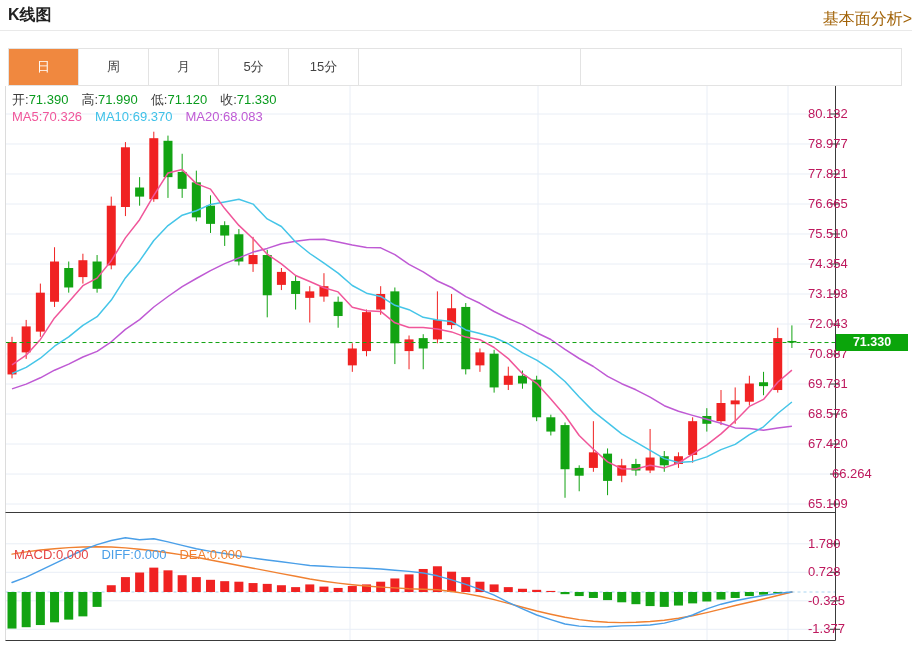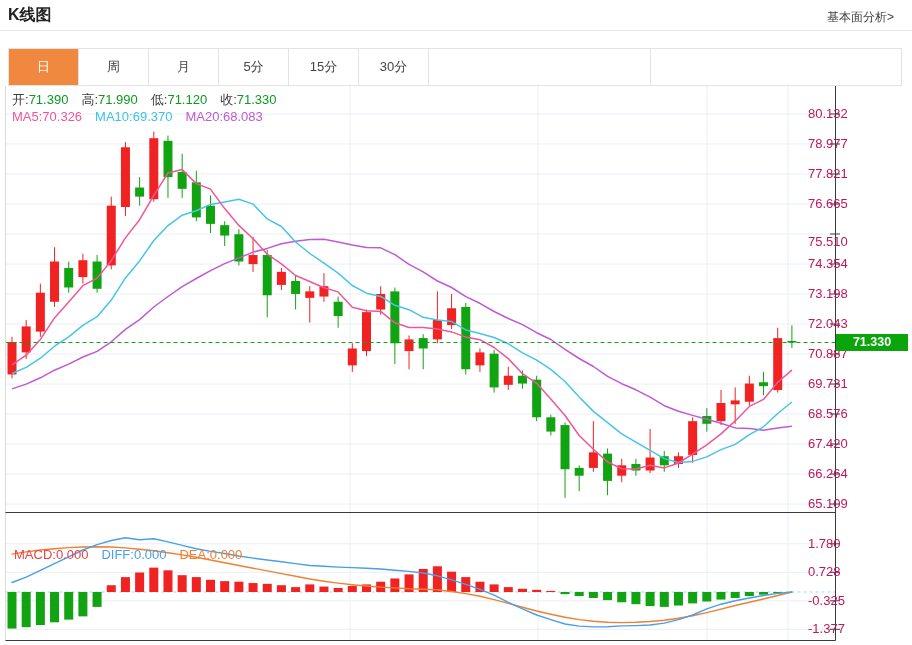--- a/index.html
+++ b/index.html
@@ -1,19 +1,19 @@
 <!DOCTYPE html>
 <html><head>
 <meta charset="utf-8">
 <style>
   html,body{margin:0;padding:0;background:#fff;}
   body{font-family:"Liberation Sans",sans-serif;}
   .page{position:relative;width:912px;height:645px;background:#fff;overflow:hidden;}
   .page-title{position:absolute;left:8px;top:5px;font-size:16px;font-weight:bold;color:#222;}
-  .top-link{position:absolute;right:18px;top:9px;font-size:12px;color:#404040;cursor:pointer;text-decoration:none;}
+  .top-link{position:absolute;right:0;top:9px;font-size:16px;color:#a16207;cursor:pointer;text-decoration:none;}
   .divider{position:absolute;left:0;top:30px;width:912px;height:1px;background:#e9e9e9;}
   .tabbar{position:absolute;left:8px;top:48px;width:894px;height:38px;display:flex;border:1px solid #e3e3e3;box-sizing:border-box;background:#fff;}
   .tab{width:70px;box-sizing:border-box;border-right:1px solid #e3e3e3;text-align:center;line-height:36px;font-size:13px;color:#444;cursor:pointer;flex:none;}
   .tab.active{background:#f0883f;color:#fff;}
   .tab-filler-a{width:221px;border-right:1px solid #e3e3e3;flex:none;}
   .tab-filler-b{flex:1;}
   #chart-svg{position:absolute;left:0;top:0;}
   .readout{position:absolute;font-size:13px;white-space:nowrap;}
   .readout .item{margin-right:13px;}
   .readout .lbl{color:#3d3d3d;}
@@ -29,21 +29,20 @@
   <div class="page-title">K线图</div>
   <a class="top-link">基本面分析&gt;</a>
   <div class="divider"></div>
 
   <div class="tabbar" id="tabbar">
       <div class="tab active">日</div>
       <div class="tab">周</div>
       <div class="tab">月</div>
       <div class="tab">5分</div>
       <div class="tab">15分</div>
-      <div class="tab">30分</div>
       <div class="tab-filler-a"></div>
       <div class="tab-filler-b"></div>
     </div>
 
   <svg id="chart-svg" width="912" height="645">
       <line x1="5.5" y1="114" x2="835.5" y2="114" stroke="#e9eef6" stroke-width="1"></line>
       <line x1="5.5" y1="143.98611000000002" x2="835.5" y2="143.98611000000002" stroke="#e9eef6" stroke-width="1"></line>
       <line x1="5.5" y1="173.99818200000018" x2="835.5" y2="173.99818200000018" stroke="#e9eef6" stroke-width="1"></line>
       <line x1="5.5" y1="204.01025399999997" x2="835.5" y2="204.01025399999997" stroke="#e9eef6" stroke-width="1"></line>
       <line x1="5.5" y1="233.996364" x2="835.5" y2="233.996364" stroke="#e9eef6" stroke-width="1"></line>
@@ -268,29 +267,29 @@
 
   <div class="readout" id="ohlc-readout" style="left:12px;top:91px;"><span class="item"><span class="lbl">开:</span><span class="val">71.390</span></span><span class="item"><span class="lbl">高:</span><span class="val">71.990</span></span><span class="item"><span class="lbl">低:</span><span class="val">71.120</span></span><span class="item"><span class="lbl">收:</span><span class="val">71.330</span></span></div>
   <div class="readout" id="ma-readout" style="left:12px;top:109px;"><span class="item" style="color: rgb(240, 86, 154); text-align: center;">MA5:70.326</span><span class="item" style="color: rgb(63, 193, 232);">MA10:69.370</span><span class="item" style="color: rgb(191, 90, 212);">MA20:68.083</span></div>
   <div class="readout" id="macd-readout" style="left:14px;top:519px;margin-top:28px;"><span class="item" style="color: rgb(230, 69, 69);">MACD:0.000</span><span class="item" style="color: rgb(74, 159, 232);">DIFF:0.000</span><span class="item" style="color: rgb(240, 128, 48);">DEA:0.000</span></div>
 
   <div id="y-labels">
       <div class="y-label" style="top: 106px;">80.132</div>
       <div class="y-label" style="top: 135.986px;">78.977</div>
       <div class="y-label" style="top: 165.998px;">77.821</div>
       <div class="y-label" style="top: 196.01px;">76.665</div>
-      <div class="y-label" style="top: 225.996px; margin-top: 8px;">75.510</div>
+      <div class="y-label" style="top: 225.996px;">75.510</div>
       <div class="y-label" style="top: 256.008px;">74.354</div>
       <div class="y-label" style="top: 286.021px;">73.198</div>
       <div class="y-label" style="top: 316.007px;">72.043</div>
       <div class="y-label" style="top: 346.019px;">70.887</div>
       <div class="y-label" style="top: 376.031px; text-align: center;">69.731</div>
       <div class="y-label" style="top: 406.017px;">68.576</div>
       <div class="y-label" style="top: 436.029px;">67.420</div>
-      <div class="y-label" style="top: 466.041px;">66.264</div>
+      <div class="y-label" style="top: 466.041px; margin-left: 24px;">66.264</div>
       <div class="y-label" style="top: 496.027px;">65.109</div>
     </div>
   <div id="m-labels">
       <div class="y-label" style="top: 535.798px;">1.780</div>
       <div class="y-label" style="top: 564.286px;">0.728</div>
       <div class="y-label" style="top: 592.801px;">-0.325</div>
       <div class="y-label" style="top: 621.289px;">-1.377</div>
     </div>
 
   <div class="price-badge" id="price-badge" style="top: 334.018px;">71.330</div>

